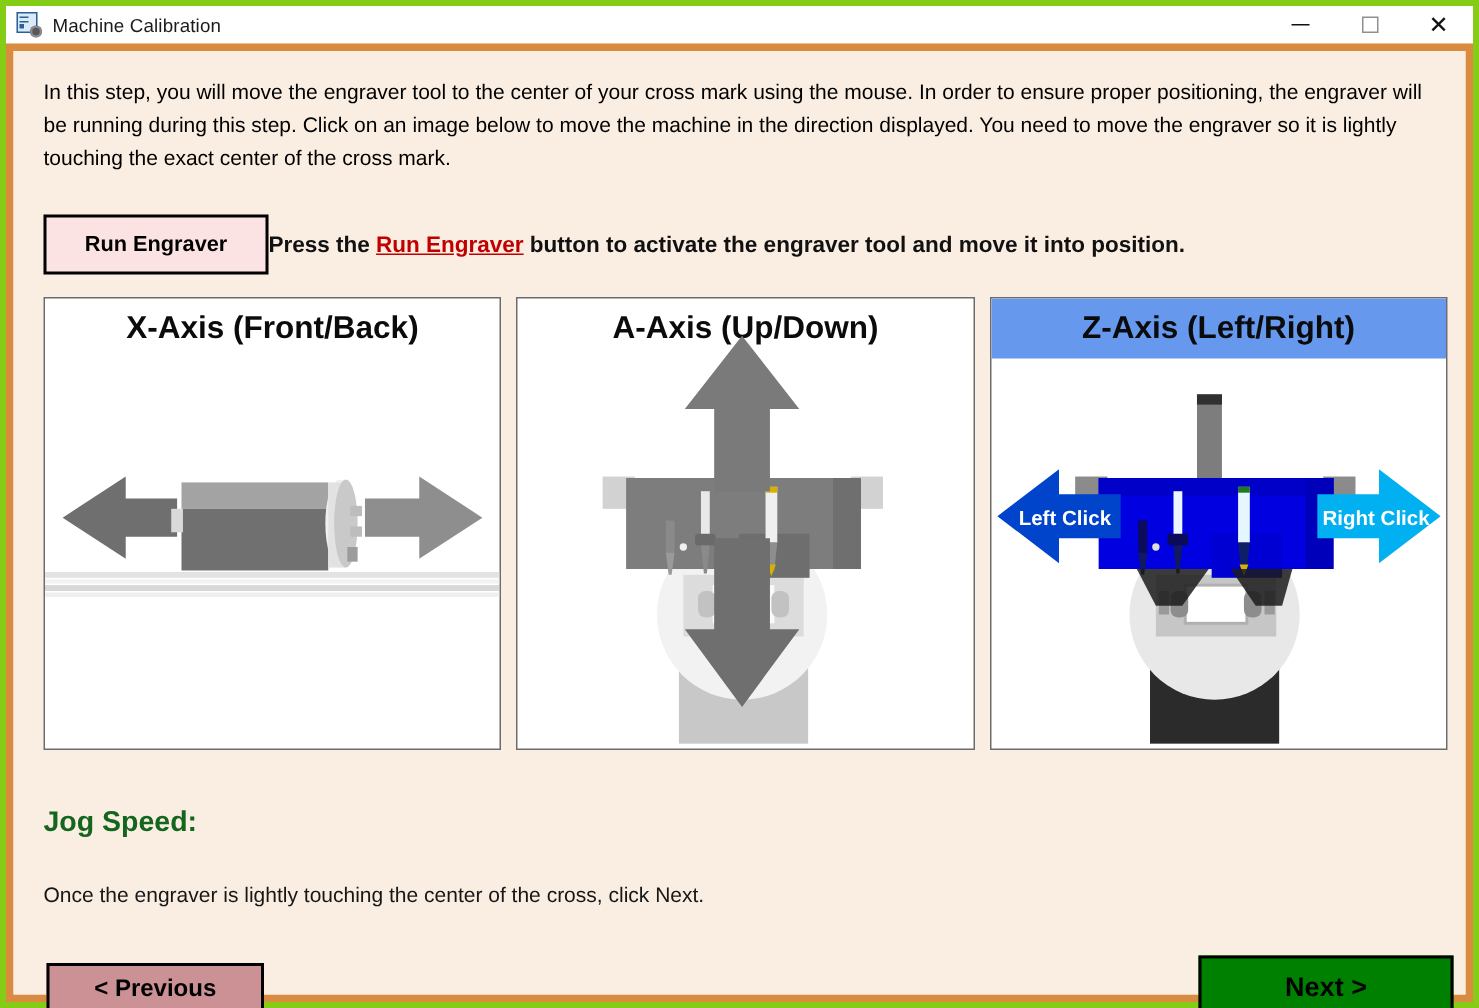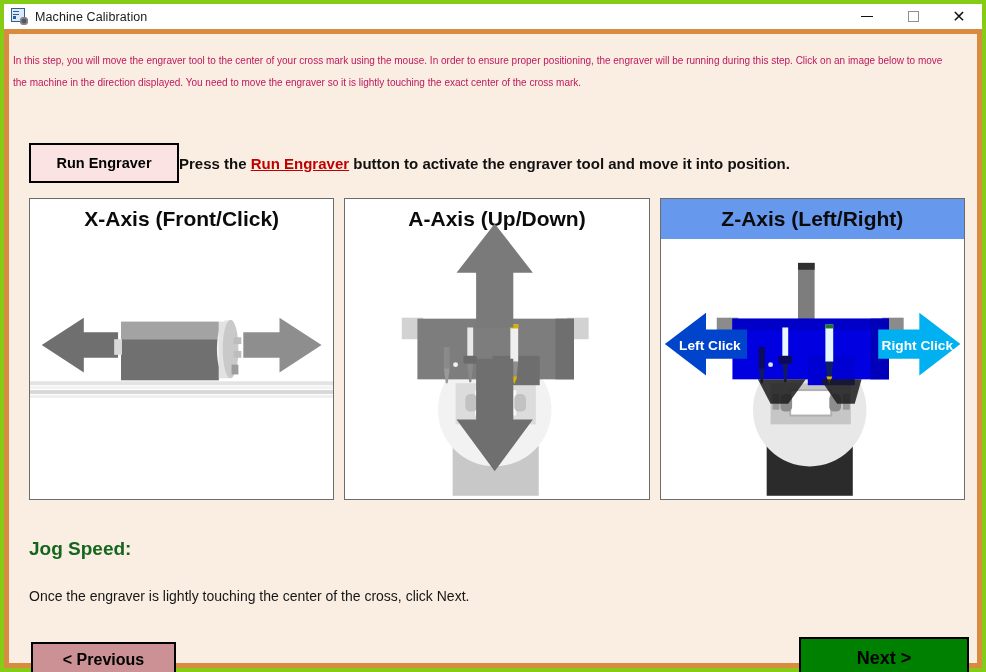--- a/index.html
+++ b/index.html
@@ -59,22 +59,22 @@
     position:relative;
   }
   .content{
     position:absolute;left:0;top:0;right:0;bottom:0;
     background:#faeee2;
     padding:0;
   }
 
   
   .intro{
-    position:absolute;left:4px;top:16px;width:936px;
-    font-size:10px;line-height:22px;color:#be185d;
+    position:absolute;left:20px;top:16px;width:936px;
+    font-size:14px;line-height:22px;color:#000000;
     font-family:"Liberation Sans", sans-serif;
   }
 
   
   .runrow{position:absolute;left:20px;top:108px;height:42px;display:flex;align-items:center;}
   .run-btn{
     width:150px;height:40px;background:#fce3e3;border:2px solid #000;
     box-sizing:border-box;display:flex;align-items:center;justify-content:center;
     font-size:14.5px;font-weight:bold;color:#000;cursor:pointer;
     font-family:"Liberation Sans", sans-serif;
@@ -164,21 +164,21 @@
       <div class="intro">In this step, you will move the engraver tool to the center of your cross mark using the mouse. In order to ensure proper positioning, the engraver will be running during this step. Click on an image below to move the machine in the direction displayed. You need to move the engraver so it is lightly touching the exact center of the cross mark.</div>
 
       <div class="runrow">
         <div class="run-btn">Run Engraver</div>
         <div class="run-caption"><span>Press the </span><span class="hl">Run Engraver</span><span> button to activate the engraver tool and move it into position.</span></div>
       </div>
 
       <div class="panels">
 
         <div class="panel">
-          <div class="panel-title">X-Axis (Front/Click)</div>
+          <div class="panel-title">X-Axis (Front/Back)</div>
           <svg class="art" viewBox="0 0 310 300" preserveAspectRatio="xMidYMid meet">
 
             <rect x="0" y="183" width="310" height="4" fill="#e3e3e3"></rect>
             <rect x="0" y="188" width="310" height="3" fill="#f2f2f2"></rect>
             <rect x="0" y="192" width="310" height="4" fill="#d8d8d8"></rect>
             <rect x="0" y="197" width="310" height="3" fill="#efefef"></rect>
 
             <path d="M12 146 L55 118 L55 133 L90 133 L90 159 L55 159 L55 174 Z" fill="#6f6f6f"></path>
 
             <path d="M298 146 L255 118 L255 133 L218 133 L218 159 L255 159 L255 174 Z" fill="#8e8e8e"></path>

